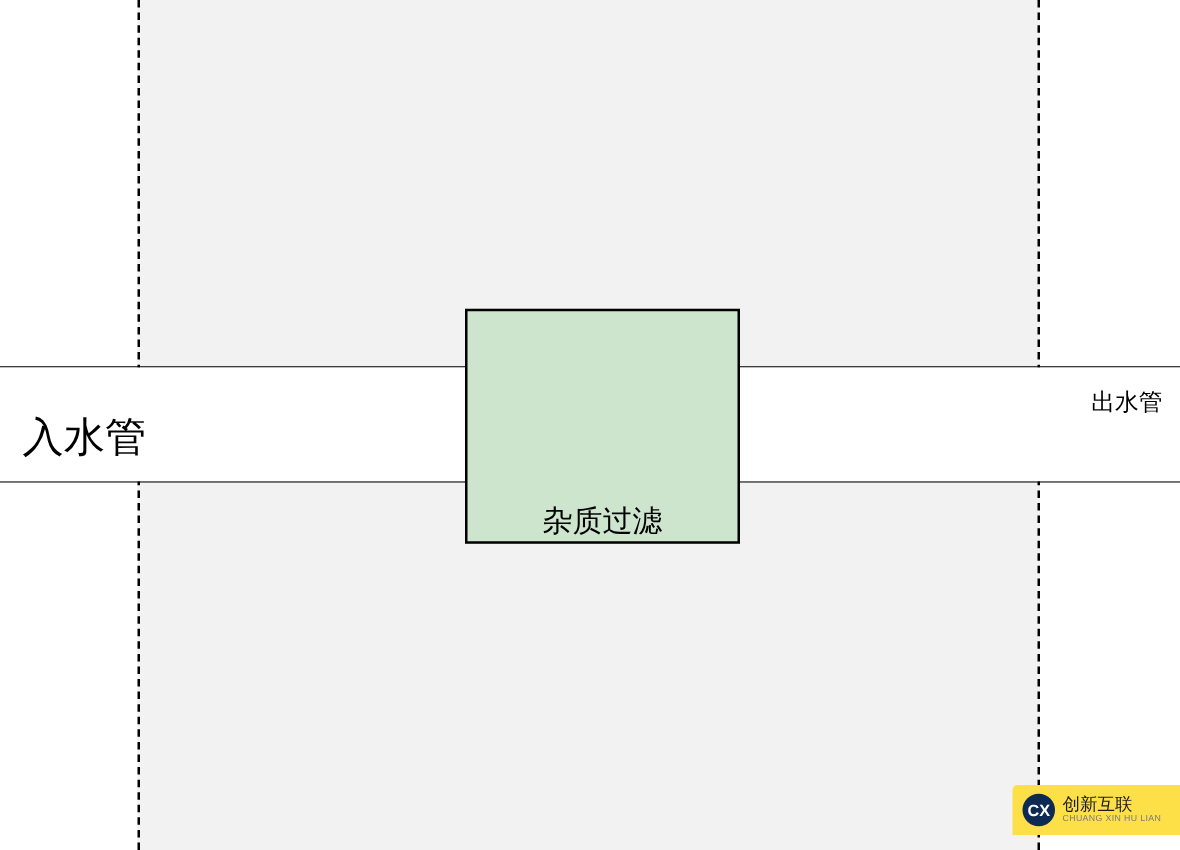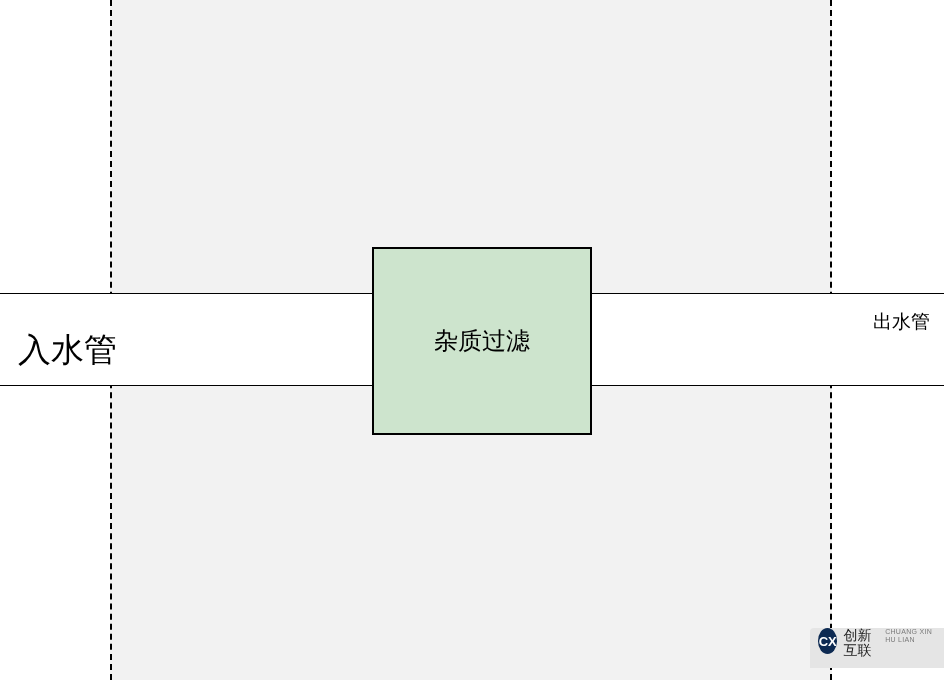--- a/index.html
+++ b/index.html
@@ -52,21 +52,21 @@
     }
     .filter-box {
       position: absolute;
       left: 372px;
       top: 247px;
       width: 220px;
       height: 188px;
       background: #cde4cd;
       border: 2px solid #000;
       display: flex;
-      align-items: center;
+      align-items: flex-end;
       justify-content: center;
       z-index: 3;
     }
     .filter-label {
       font-size: 24px;
       color: #000;
     }
     .inlet-label {
       position: absolute;
       left: 18px;
@@ -82,44 +82,44 @@
       font-size: 19px;
       color: #000;
       z-index: 4;
     }
     .watermark {
       position: absolute;
       right: 0;
       bottom: 12px;
       width: 134px;
       height: 40px;
-      background: #e5e5e5;
+      background: #fde047;
       display: flex;
-      align-items: flex-start;
+      align-items: center;
       gap: 6px;
       padding-left: 8px;
       z-index: 10;
       border-top-left-radius: 4px;
     }
     .watermark-icon {
       width: 26px;
       height: 26px;
       border-radius: 50%;
       background: #0d2a52;
       display: flex;
       align-items: center;
       justify-content: center;
       color: #fff;
       font-size: 13px;
       font-weight: bold;
       font-family: Arial, sans-serif;
     }
     .watermark-text {
       display: flex;
-      flex-direction: row;
+      flex-direction: column;
       line-height: 1.1;
     }
     .watermark-cn {
       font-size: 14px;
       color: #1b1b1b;
       font-weight: 500;
     }
     .watermark-en {
       font-size: 7px;
       color: #7a7a7a;

